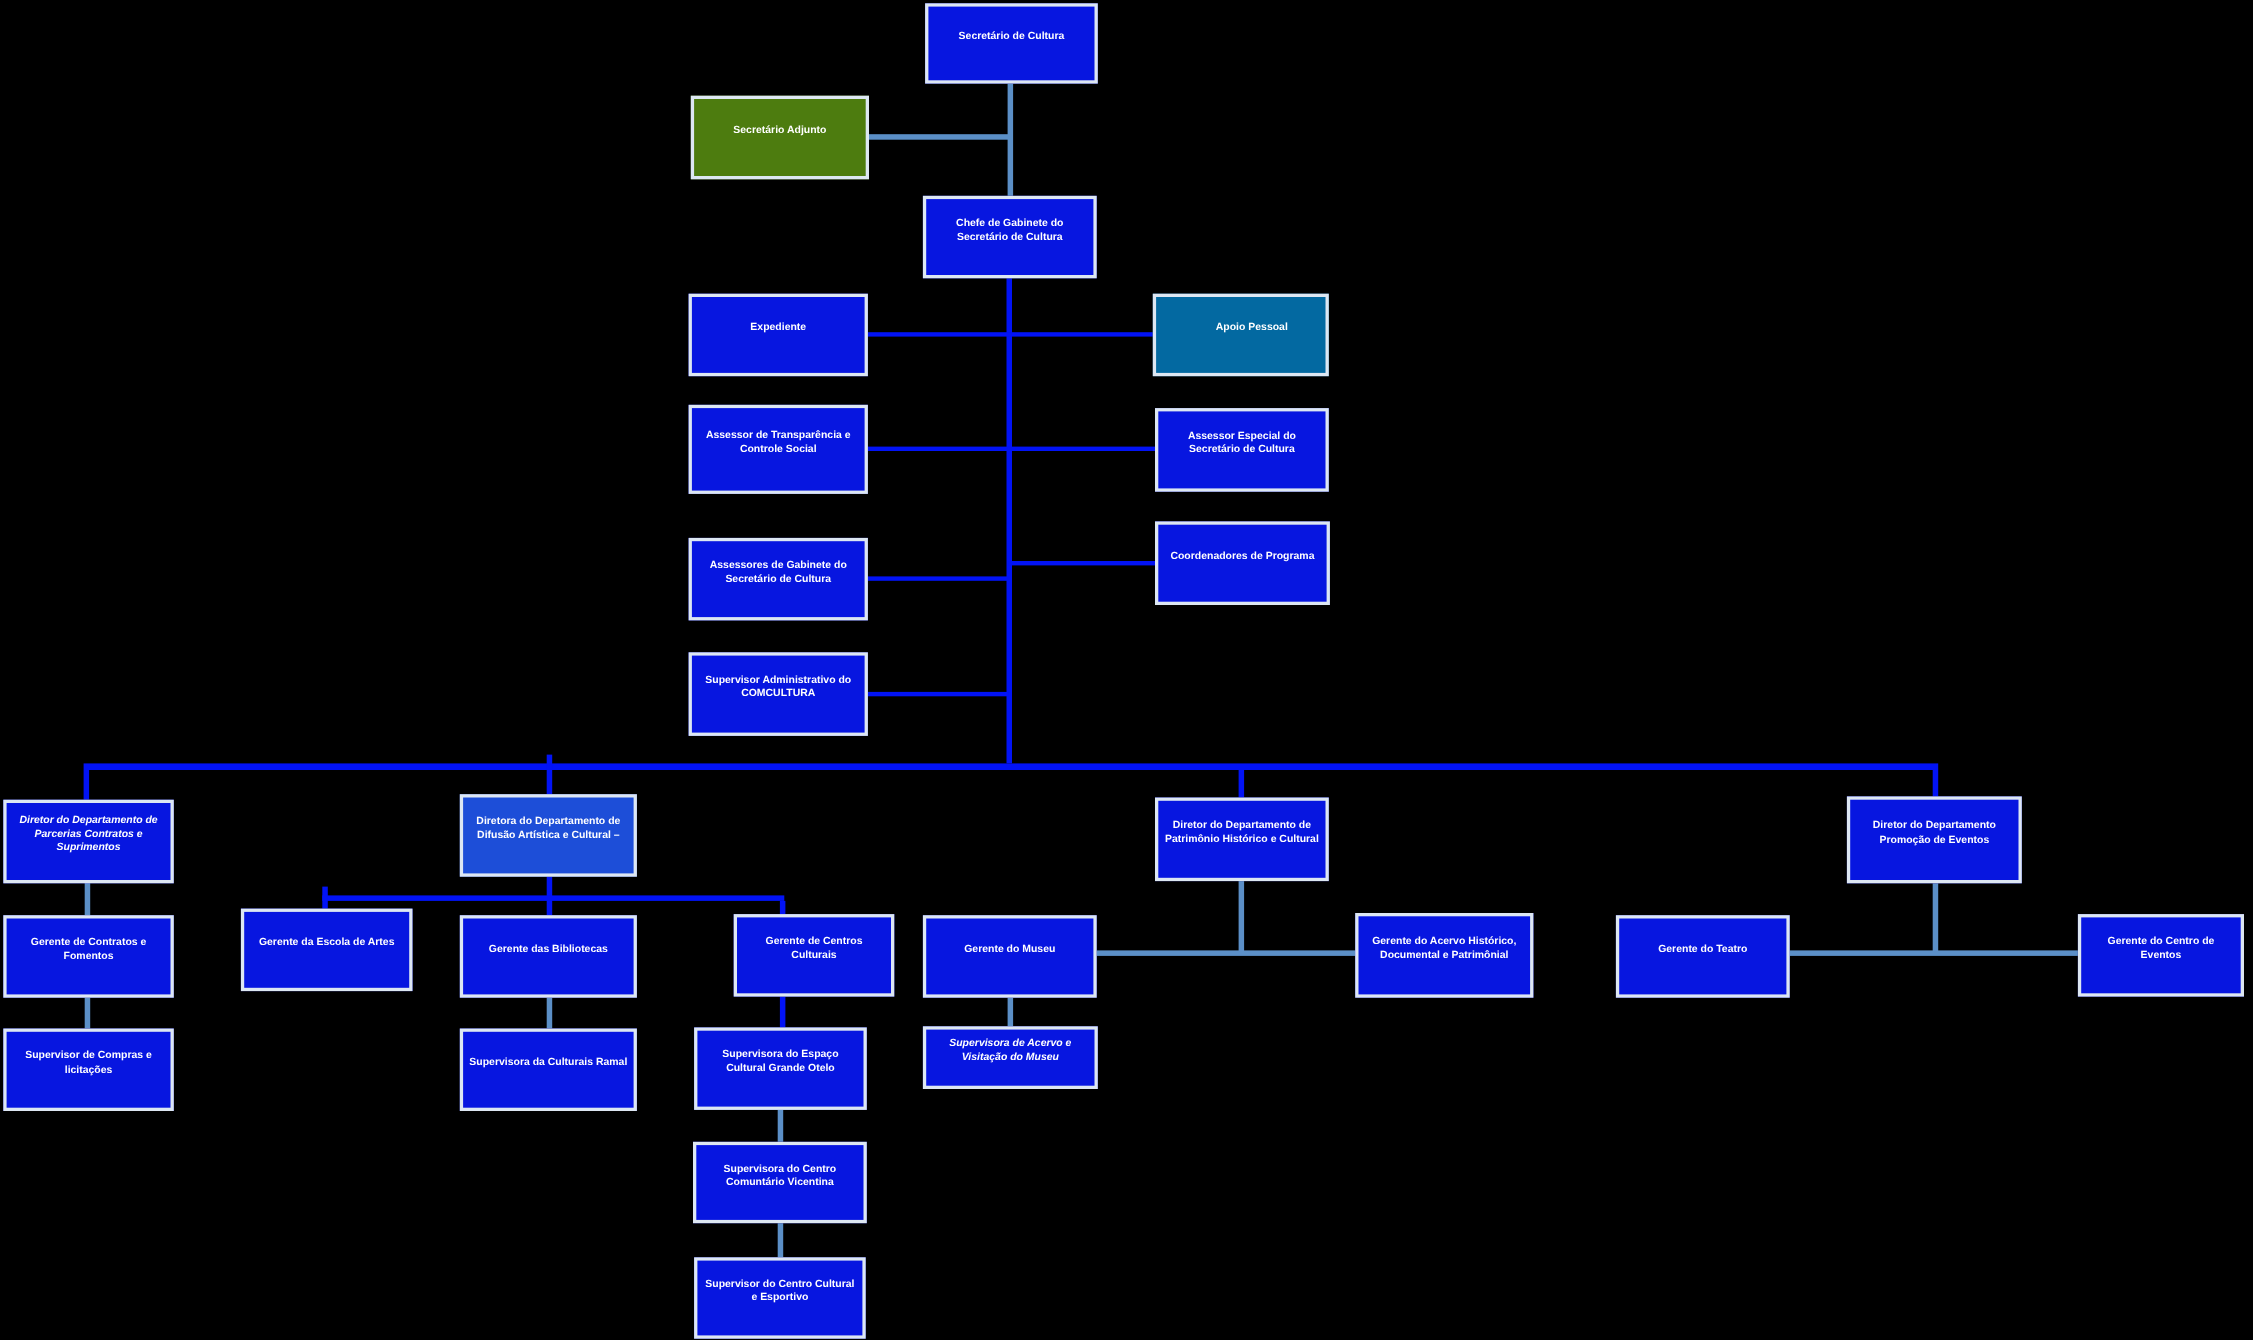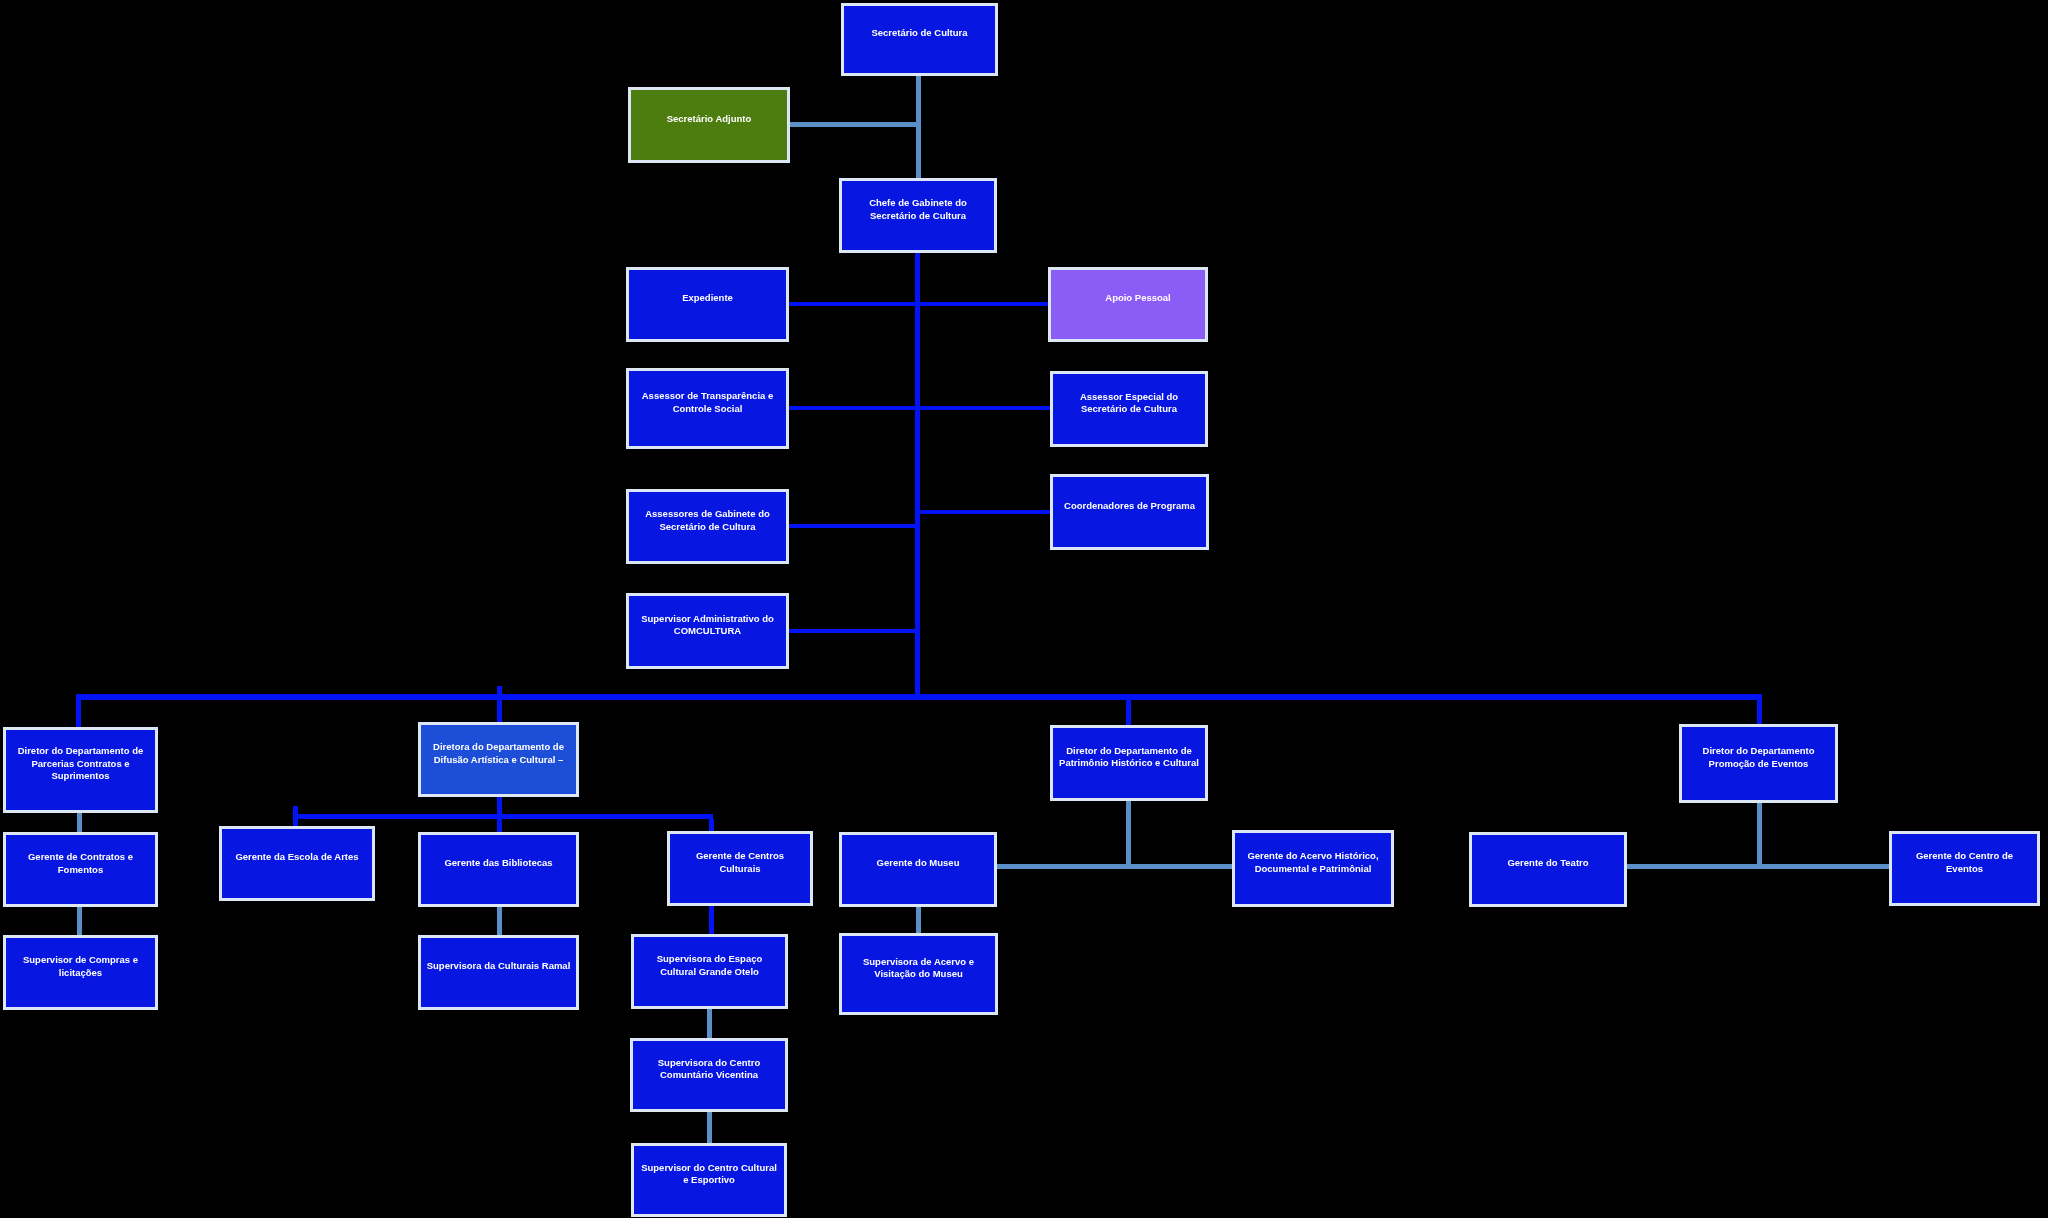--- a/index.html
+++ b/index.html
@@ -57,37 +57,37 @@
     <div class="edge" style="left: 707px; top: 1112px; width: 5px; height: 31px; background: rgb(91, 143, 199);"></div>
     <div class="edge" style="left: 916px; top: 907px; width: 5px; height: 26px; background: rgb(91, 143, 199);"></div>
     <div class="edge" style="left: 1126px; top: 801px; width: 5px; height: 66px; background: rgb(91, 143, 199);"></div>
     <div class="edge" style="left: 997px; top: 864px; width: 261px; height: 5px; background: rgb(91, 143, 199);"></div>
     <div class="edge" style="left: 1757px; top: 803px; width: 5px; height: 63px; background: rgb(91, 143, 199);"></div>
     <div class="edge" style="left: 1627px; top: 864px; width: 262px; height: 5px; background: rgb(91, 143, 199);"></div>
     <div class="node" style="left: 841px; top: 3px; width: 157px; height: 73px; background: rgb(7, 22, 224); border: 3px solid rgb(221, 231, 243); color: rgb(255, 255, 255);">Secretário de Cultura</div>
     <div class="node" style="left: 628px; top: 87px; width: 162px; height: 76px; background: #4d7c0f; border: 3px solid rgb(221, 231, 243); color: rgb(255, 255, 255);">Secretário Adjunto</div>
     <div class="node" style="left: 839px; top: 178px; width: 158px; height: 75px; background: rgb(7, 22, 224); border: 3px solid rgb(221, 231, 243); color: rgb(255, 255, 255);">Chefe de Gabinete do Secretário de Cultura</div>
     <div class="node" style="left: 626px; top: 267px; width: 163px; height: 75px; background: rgb(7, 22, 224); border: 3px solid rgb(221, 231, 243); color: rgb(255, 255, 255);">Expediente</div>
-    <div class="node" style="left: 1048px; top: 267px; width: 160px; height: 75px; background: #8b5cf6; border: 3px solid rgb(221, 231, 243); color: rgb(255, 255, 255); padding-left: 25px;">Apoio Pessoal</div>
+    <div class="node" style="left: 1048px; top: 267px; width: 160px; height: 75px; background: #0369a1; border: 3px solid rgb(221, 231, 243); color: rgb(255, 255, 255); padding-left: 25px;">Apoio Pessoal</div>
     <div class="node" style="left: 626px; top: 368px; width: 163px; height: 81px; background: rgb(7, 22, 224); border: 3px solid rgb(221, 231, 243); color: rgb(255, 255, 255);">Assessor de Transparência e Controle Social</div>
     <div class="node" style="left: 1050px; top: 371px; width: 158px; height: 76px; background: rgb(7, 22, 224); border: 3px solid rgb(221, 231, 243); color: rgb(255, 255, 255);">Assessor Especial do Secretário de Cultura</div>
     <div class="node" style="left: 626px; top: 489px; width: 163px; height: 75px; background: rgb(7, 22, 224); border: 3px solid rgb(221, 231, 243); color: rgb(255, 255, 255);">Assessores de Gabinete do Secretário de Cultura</div>
     <div class="node" style="left: 1050px; top: 474px; width: 159px; height: 76px; background: rgb(7, 22, 224); border: 3px solid rgb(221, 231, 243); color: rgb(255, 255, 255);">Coordenadores de Programa</div>
     <div class="node" style="left: 626px; top: 593px; width: 163px; height: 76px; background: rgb(7, 22, 224); border: 3px solid rgb(221, 231, 243); color: rgb(255, 255, 255);">Supervisor Administrativo do COMCULTURA</div>
-    <div class="node" style="left: 3px; top: 727px; width: 155px; height: 86px; background: rgb(7, 22, 224); border: 3px solid rgb(221, 231, 243); color: rgb(255, 255, 255);">Diretor  do Departamento de Parcerias Contratos e Suprimentos</div>
+    <div class="node" style="left: 3px; top: 727px; width: 155px; height: 76px; background: rgb(7, 22, 224); border: 3px solid rgb(221, 231, 243); color: rgb(255, 255, 255); font-style: italic;">Diretor  do Departamento de Parcerias Contratos e Suprimentos</div>
     <div class="node" style="left: 3px; top: 832px; width: 155px; height: 75px; background: rgb(7, 22, 224); border: 3px solid rgb(221, 231, 243); color: rgb(255, 255, 255);">Gerente de Contratos e Fomentos</div>
     <div class="node" style="left: 3px; top: 935px; width: 155px; height: 75px; background: rgb(7, 22, 224); border: 3px solid rgb(221, 231, 243); color: rgb(255, 255, 255);">Supervisor de Compras e licitações</div>
     <div class="node" style="left: 219px; top: 826px; width: 156px; height: 75px; background: rgb(7, 22, 224); border: 3px solid rgb(221, 231, 243); color: rgb(255, 255, 255);">Gerente da Escola de Artes</div>
     <div class="node" style="left: 418px; top: 722px; width: 161px; height: 75px; background: #1d4ed8; border: 3px solid rgb(221, 231, 243); color: rgb(255, 255, 255);">Diretora do Departamento de Difusão Artística e Cultural –</div>
     <div class="node" style="left: 418px; top: 832px; width: 161px; height: 75px; background: rgb(7, 22, 224); border: 3px solid rgb(221, 231, 243); color: rgb(255, 255, 255);">Gerente das Bibliotecas</div>
     <div class="node" style="left: 418px; top: 935px; width: 161px; height: 75px; background: rgb(7, 22, 224); border: 3px solid rgb(221, 231, 243); color: rgb(255, 255, 255);">Supervisora da Culturais Ramal</div>
     <div class="node" style="left: 631px; top: 831px; width: 146px; height: 75px; background: rgb(7, 22, 224); border: 3px solid rgb(221, 231, 243); color: rgb(255, 255, 255); margin-left: 36px;">Gerente de Centros Culturais</div>
     <div class="node" style="left: 631px; top: 934px; width: 157px; height: 75px; background: rgb(7, 22, 224); border: 3px solid rgb(221, 231, 243); color: rgb(255, 255, 255);">Supervisora do Espaço Cultural Grande Otelo</div>
     <div class="node" style="left: 630px; top: 1038px; width: 158px; height: 74px; background: rgb(7, 22, 224); border: 3px solid rgb(221, 231, 243); color: rgb(255, 255, 255);">Supervisora do Centro Comuntário Vicentina</div>
     <div class="node" style="left: 631px; top: 1143px; width: 156px; height: 74px; background: rgb(7, 22, 224); border: 3px solid rgb(221, 231, 243); color: rgb(255, 255, 255);">Supervisor do Centro Cultural e Esportivo</div>
     <div class="node" style="left: 839px; top: 832px; width: 158px; height: 75px; background: rgb(7, 22, 224); border: 3px solid rgb(221, 231, 243); color: rgb(255, 255, 255);">Gerente do Museu</div>
-    <div class="node" style="left: 839px; top: 933px; width: 159px; height: 82px; background: rgb(7, 22, 224); border: 3px solid rgb(221, 231, 243); color: rgb(255, 255, 255);">Supervisora de Acervo e Visitação do Museu</div>
+    <div class="node" style="left: 839px; top: 933px; width: 159px; height: 57px; background: rgb(7, 22, 224); border: 3px solid rgb(221, 231, 243); color: rgb(255, 255, 255); font-style: italic;">Supervisora de Acervo e Visitação do Museu</div>
     <div class="node" style="left: 1050px; top: 725px; width: 158px; height: 76px; background: rgb(7, 22, 224); border: 3px solid rgb(221, 231, 243); color: rgb(255, 255, 255);">Diretor do Departamento de Patrimônio Histórico e Cultural</div>
     <div class="node" style="left: 1232px; top: 830px; width: 162px; height: 77px; background: rgb(7, 22, 224); border: 3px solid rgb(221, 231, 243); color: rgb(255, 255, 255);">Gerente do Acervo Histórico, Documental e Patrimônial</div>
     <div class="node" style="left: 1469px; top: 832px; width: 158px; height: 75px; background: rgb(7, 22, 224); border: 3px solid rgb(221, 231, 243); color: rgb(255, 255, 255);">Gerente do Teatro</div>
     <div class="node" style="left: 1679px; top: 724px; width: 159px; height: 79px; background: rgb(7, 22, 224); border: 3px solid rgb(221, 231, 243); color: rgb(255, 255, 255);">Diretor do Departamento Promoção de Eventos</div>
     <div class="node" style="left: 1889px; top: 831px; width: 151px; height: 75px; background: rgb(7, 22, 224); border: 3px solid rgb(221, 231, 243); color: rgb(255, 255, 255);">Gerente do Centro de Eventos</div>
   </div>
 
 </body></html>

